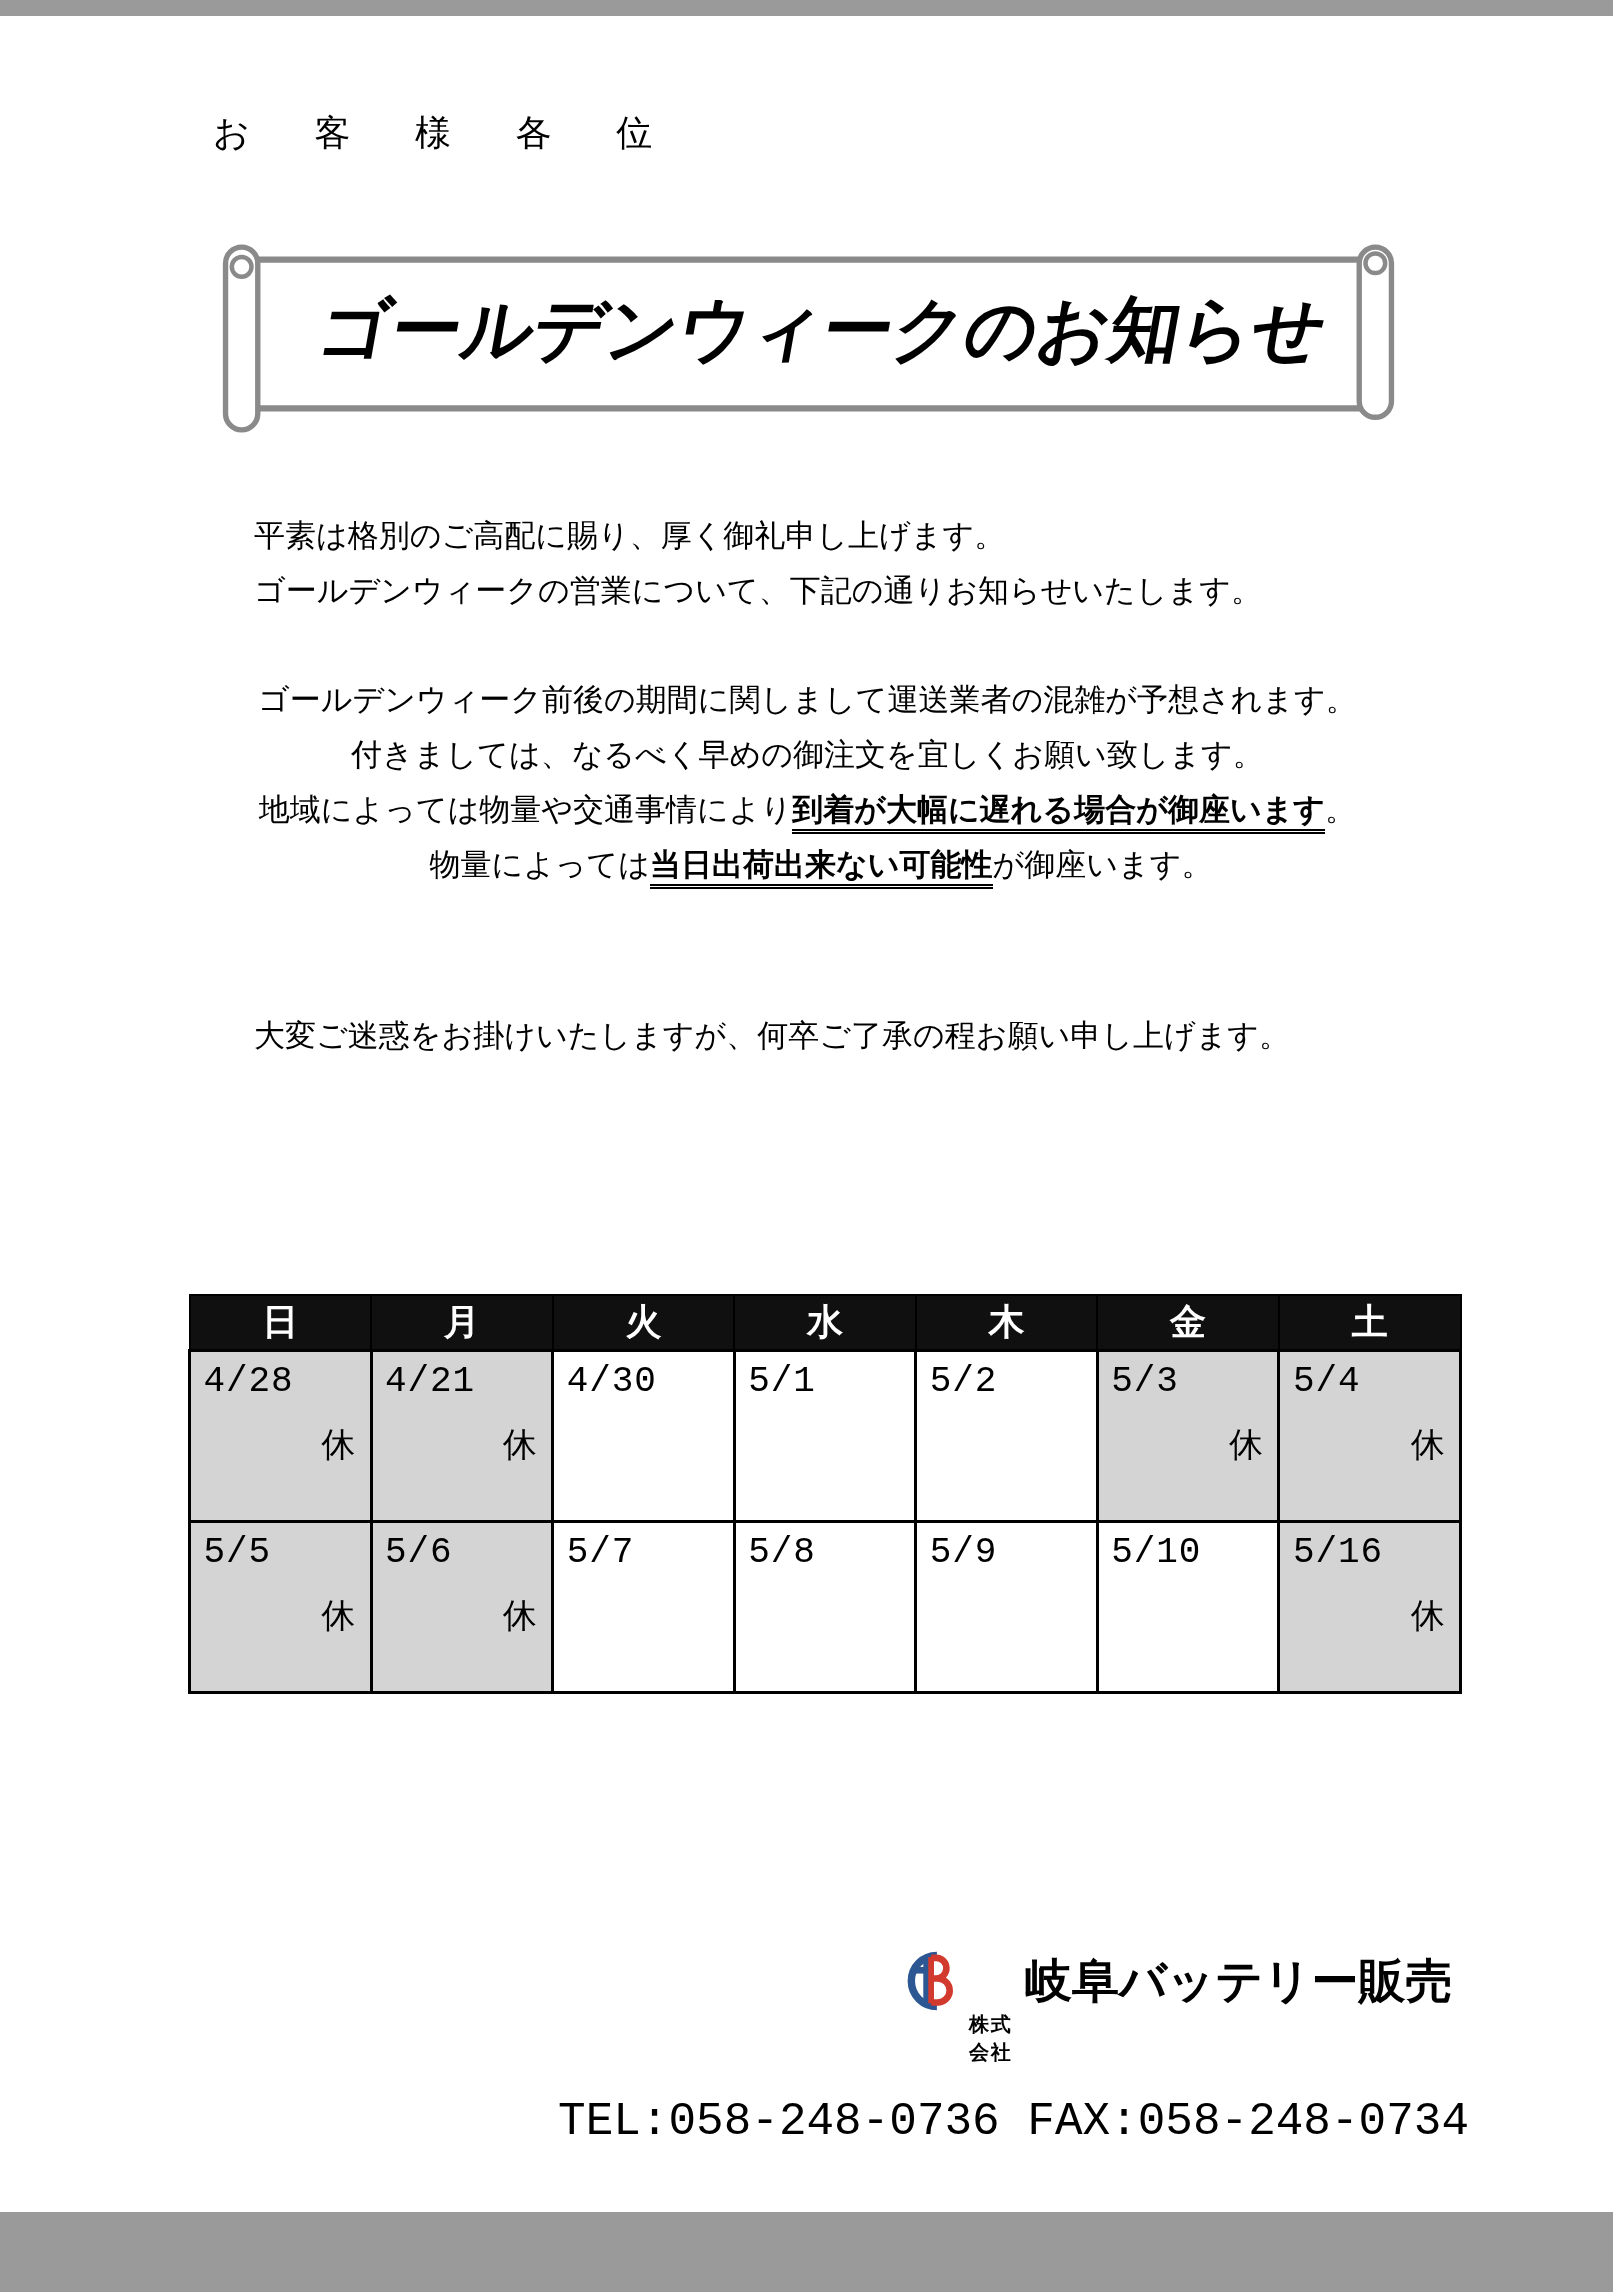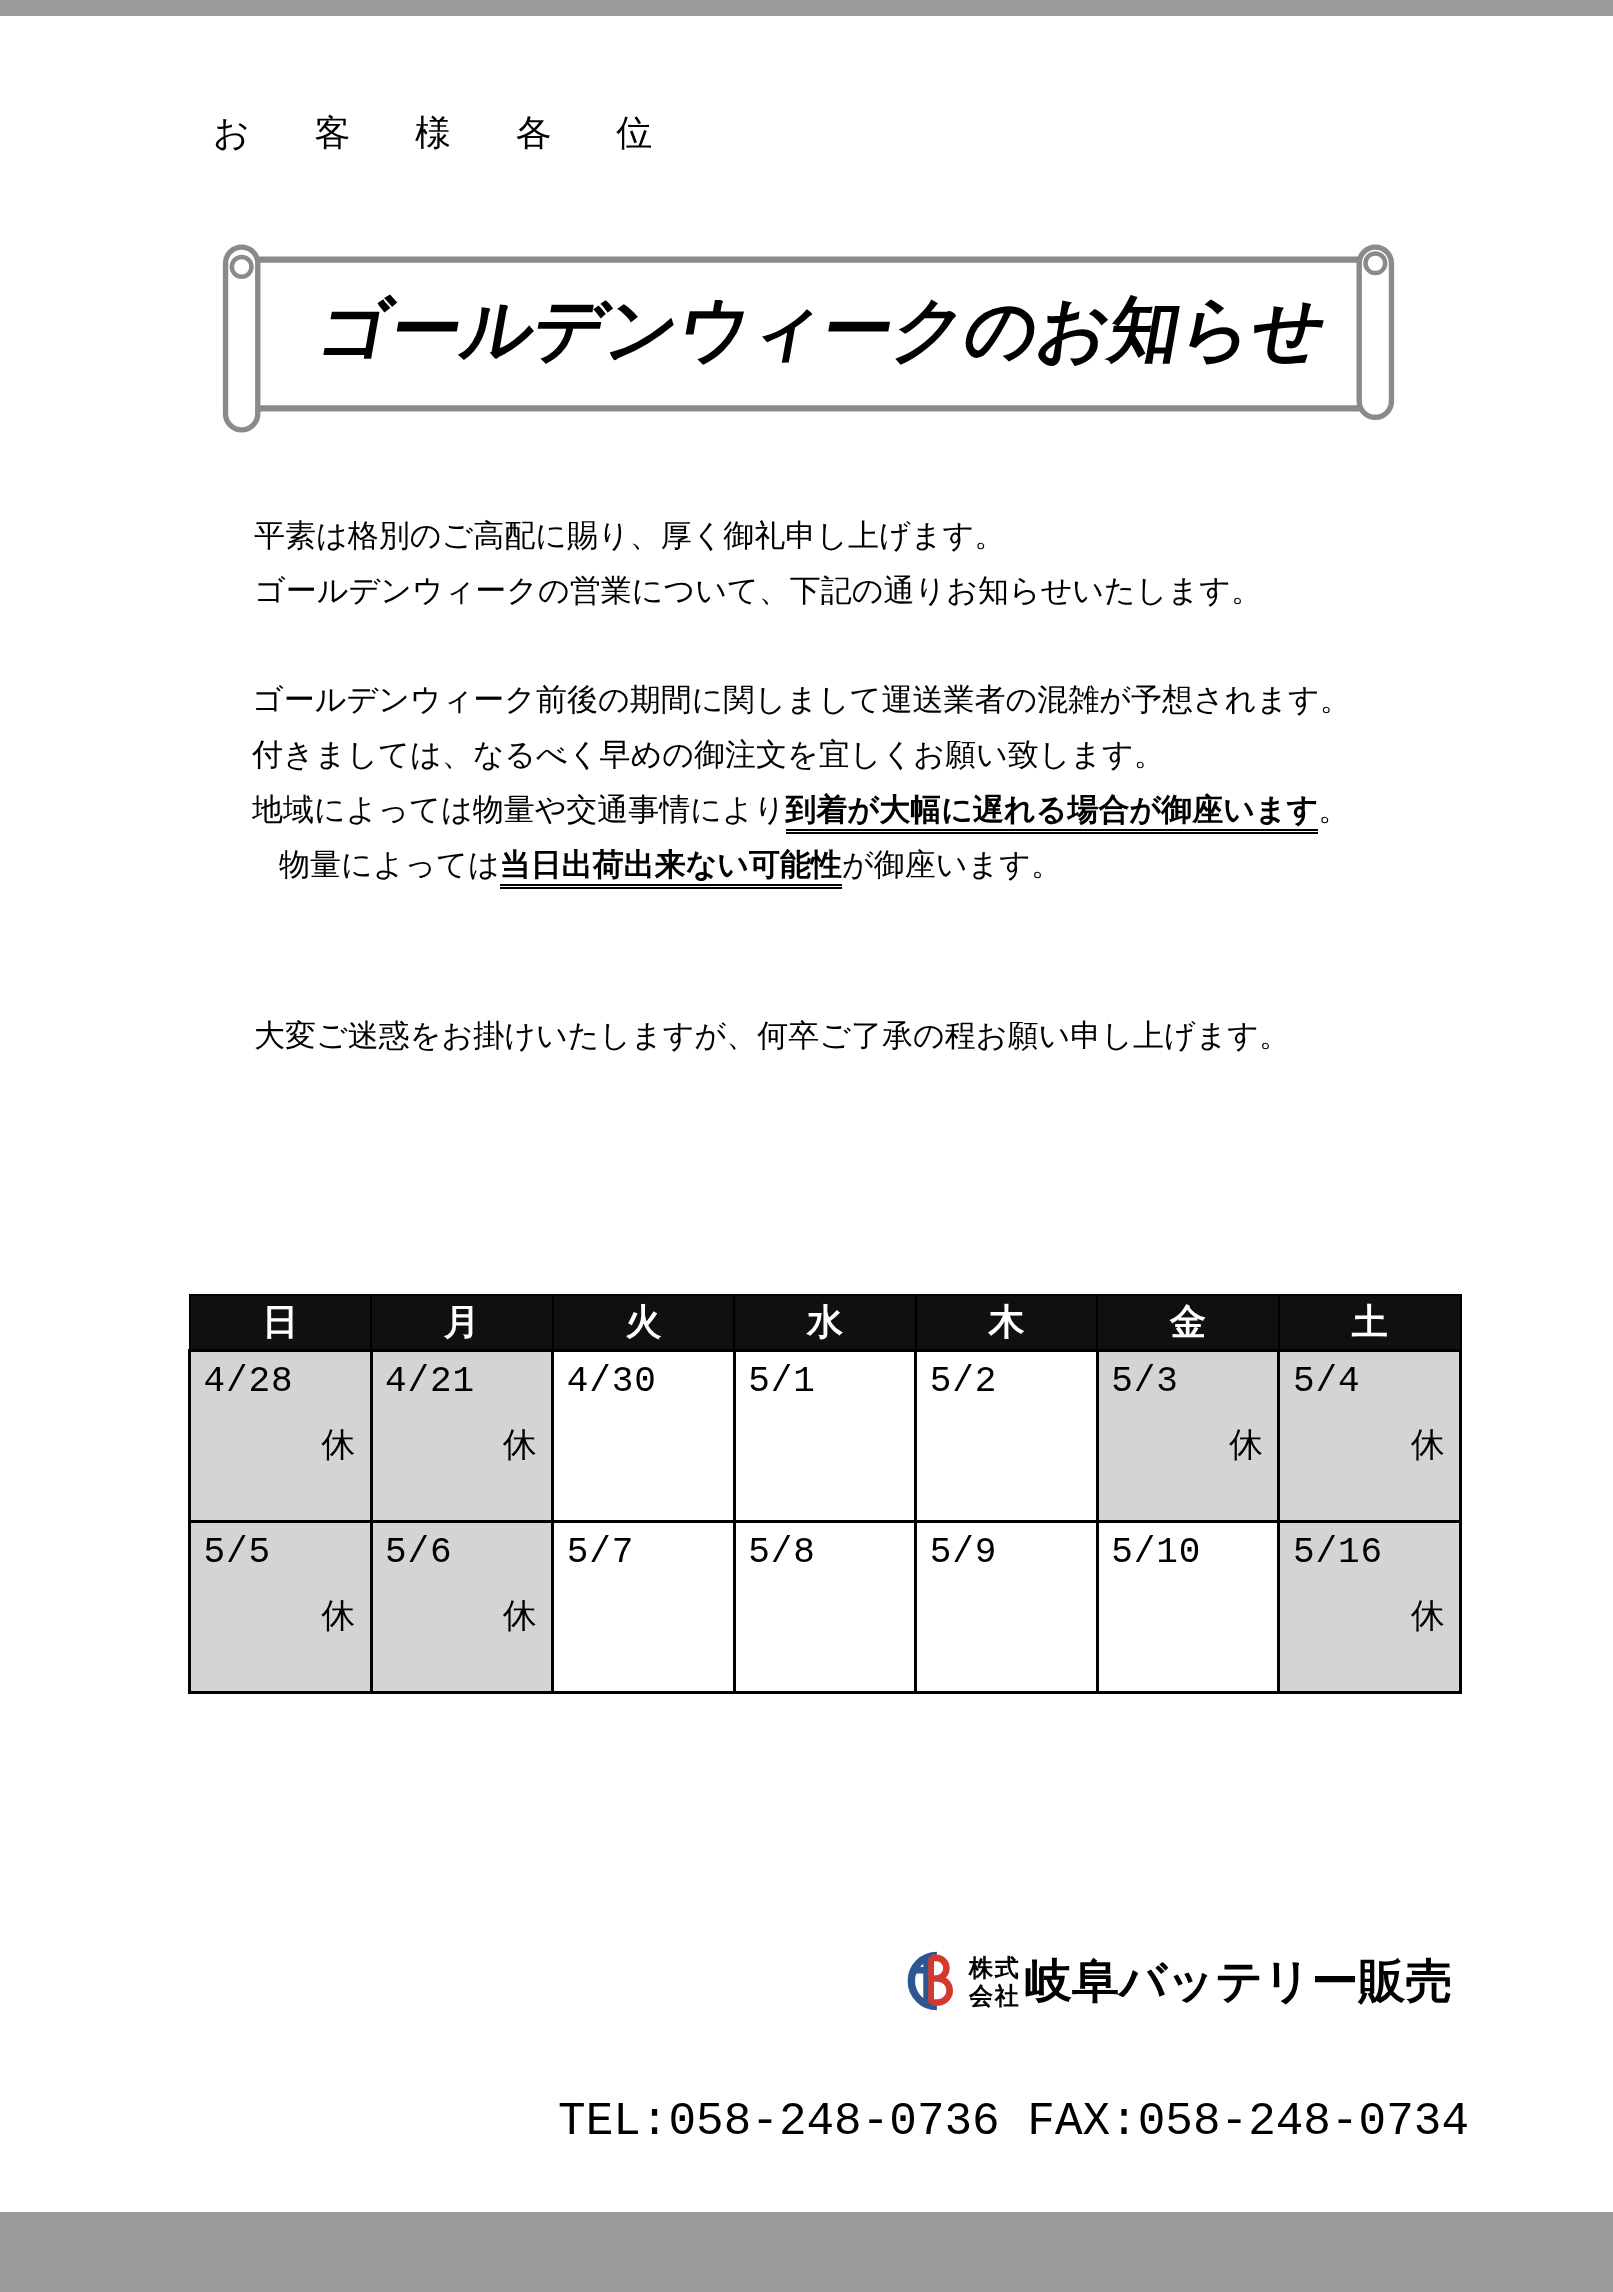--- a/index.html
+++ b/index.html
@@ -13,21 +13,21 @@
     font-size:36px; letter-spacing:21.5px; white-space:nowrap;
   }
   .banner-svg { position:absolute; left:213px; top:206px; }
   .banner-title {
     position:absolute; left:262px; top:270px; width:1119px; height:99px;
     text-align:center; font-size:72px; font-weight:bold; white-space:nowrap;
     transform:skewX(-10deg) scaleX(0.98); line-height:99px;
   }
   .bodyline { white-space:nowrap; font-size:31px; line-height:55px; }
   .intro    { position:absolute; left:254px; top:494px; }
-  .notice   { position:absolute; left:252px; top:658px; }
+  .notice   { position:absolute; left:258px; top:658px;text-align:center; }
   .apology  { position:absolute; left:254px; top:994px; }
   .indent1  { margin-left:27px; }
   .em {
     font-weight:bold;
     border-bottom:5.4px double #000;
     padding-bottom:0px;
   }
   
   .calendar {
     position:absolute; left:188px; top:1278px;
@@ -42,22 +42,22 @@
     border:3.6px solid var(--cal-border,#000);
     height:168px; vertical-align:top; padding:0;
   }
   .calendar td.closed { background:var(--cal-closed-bg,#d4d4d4); }
   .calendar td.open   { background:var(--cal-open-bg,#ffffff); }
   .calendar .date { font-size:36px; margin:9px 0 0 12.5px; letter-spacing:0.9px; }
   .calendar .kyu  { font-size:34px; text-align:right; margin:19.7px 14.3px 0 0; }
   
   .logo-svg { position:absolute; left:894px; top:1932px; }
   .company-type {
-    position:absolute; left:969px; top:1940px;
-    font-size:24px; line-height:28px; font-weight:bold; letter-spacing:1.8px;
+    position:absolute; left:969px; top:1996px;
+    font-size:20px; line-height:28px; font-weight:bold; letter-spacing:1.8px;
   }
   .company-name {
     position:absolute; left:1025px; top:1934px;
     font-size:47px; font-weight:bold; white-space:nowrap;
   }
   .address {
     position:absolute; right:142px; top:2028px;
     font-size:34px; white-space:nowrap;
   }
   .telfax {

